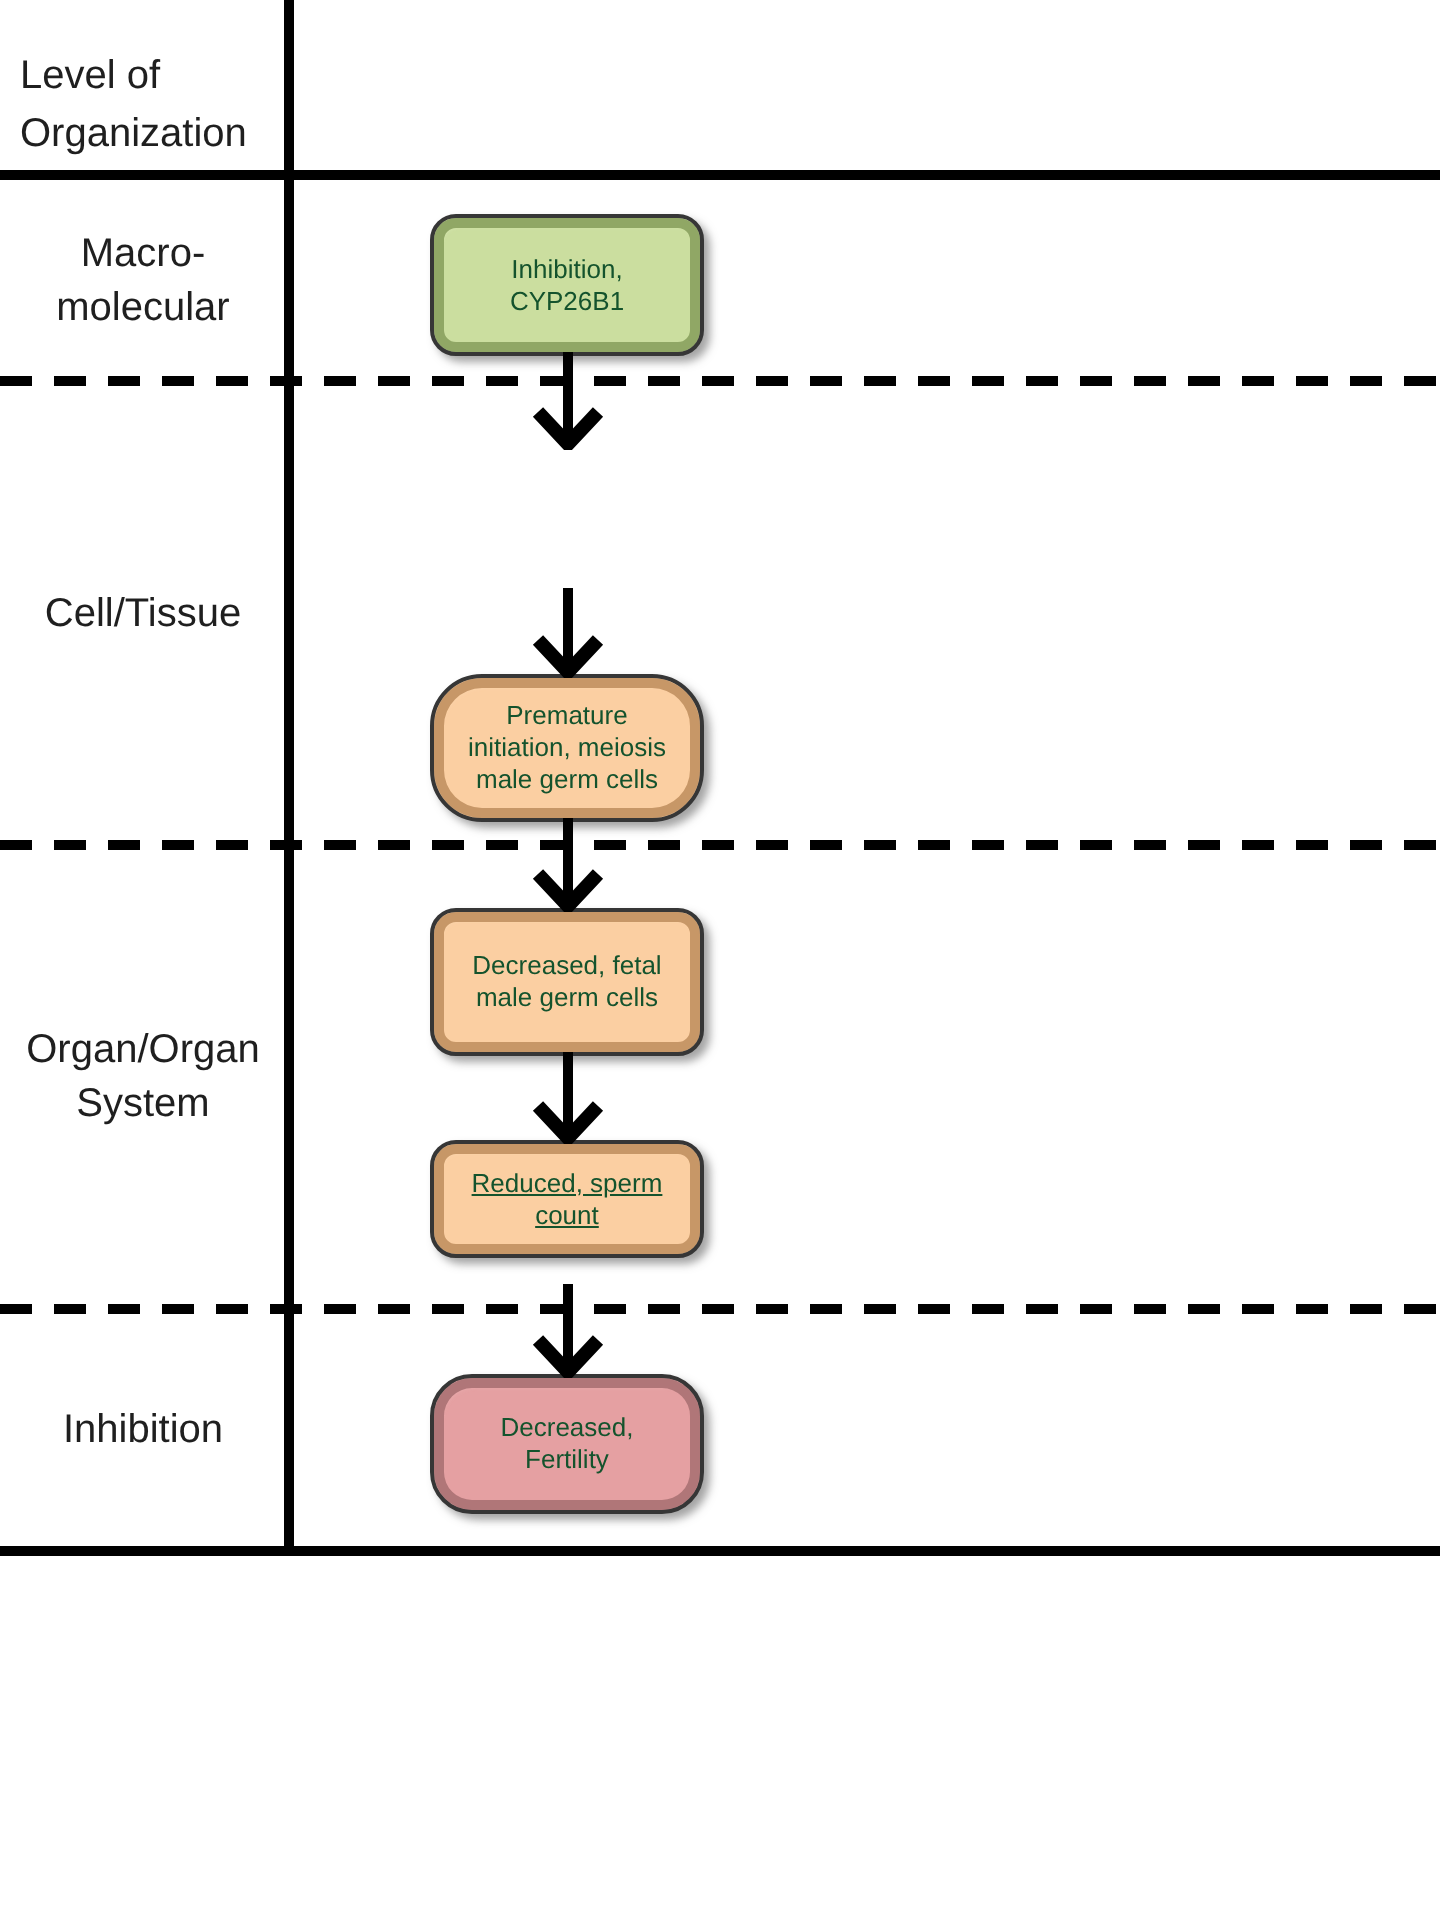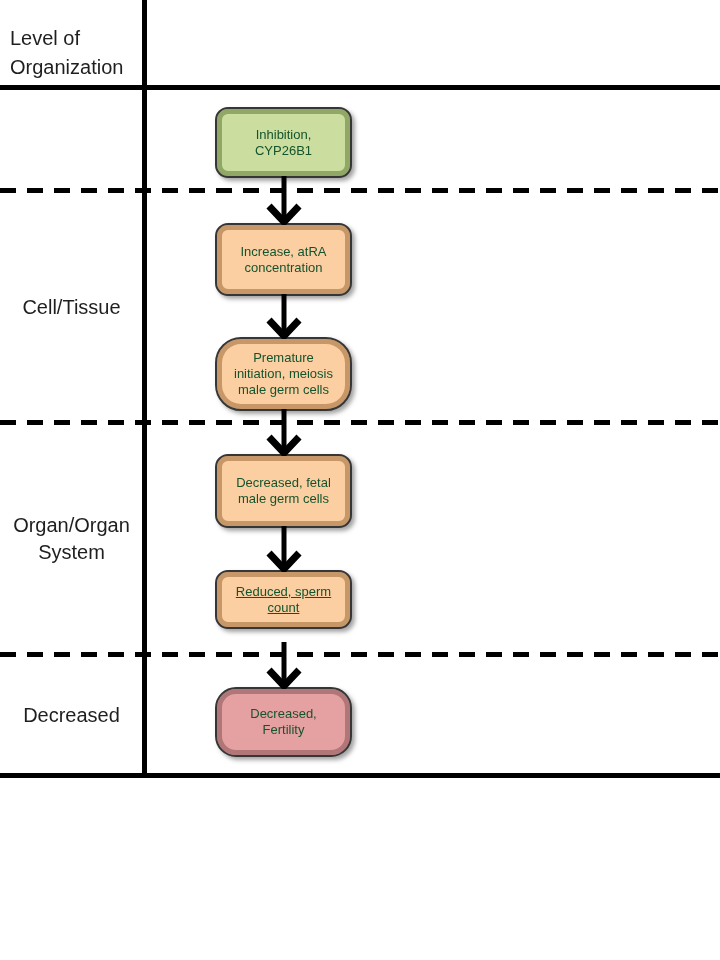--- a/index.html
+++ b/index.html
@@ -129,29 +129,29 @@
   <div class="corner-label">Level of
 Organization</div>
 
   <div class="vline"></div>
   <div class="hline header-sep"></div>
   <div class="dashline dash-1"></div>
   <div class="dashline dash-2"></div>
   <div class="dashline dash-3"></div>
   <div class="hline bottom-line"></div>
 
+  <div class="level-label level-macro">Macro-
+molecular</div>
   <div class="level-label level-organ">Organ/Organ
 System</div>
   <div class="level-label level-celltissue">Cell/Tissue</div>
-  <div class="level-label level-individual">Decreased</div>
+  <div class="level-label level-individual">Inhibition</div>
 
   <div class="node node-green node-1">Inhibition,
 CYP26B1</div>
-  <div class="node node-orange node-2">Increase, atRA
-concentration</div>
   <div class="node node-orange node-3">Premature
 initiation, meiosis
 male germ cells</div>
   <div class="node node-orange node-4">Decreased, fetal
 male germ cells</div>
   <div class="node node-orange node-5">Reduced, sperm
 count</div>
   <div class="node node-pink node-6">Decreased,
 Fertility</div>
 

